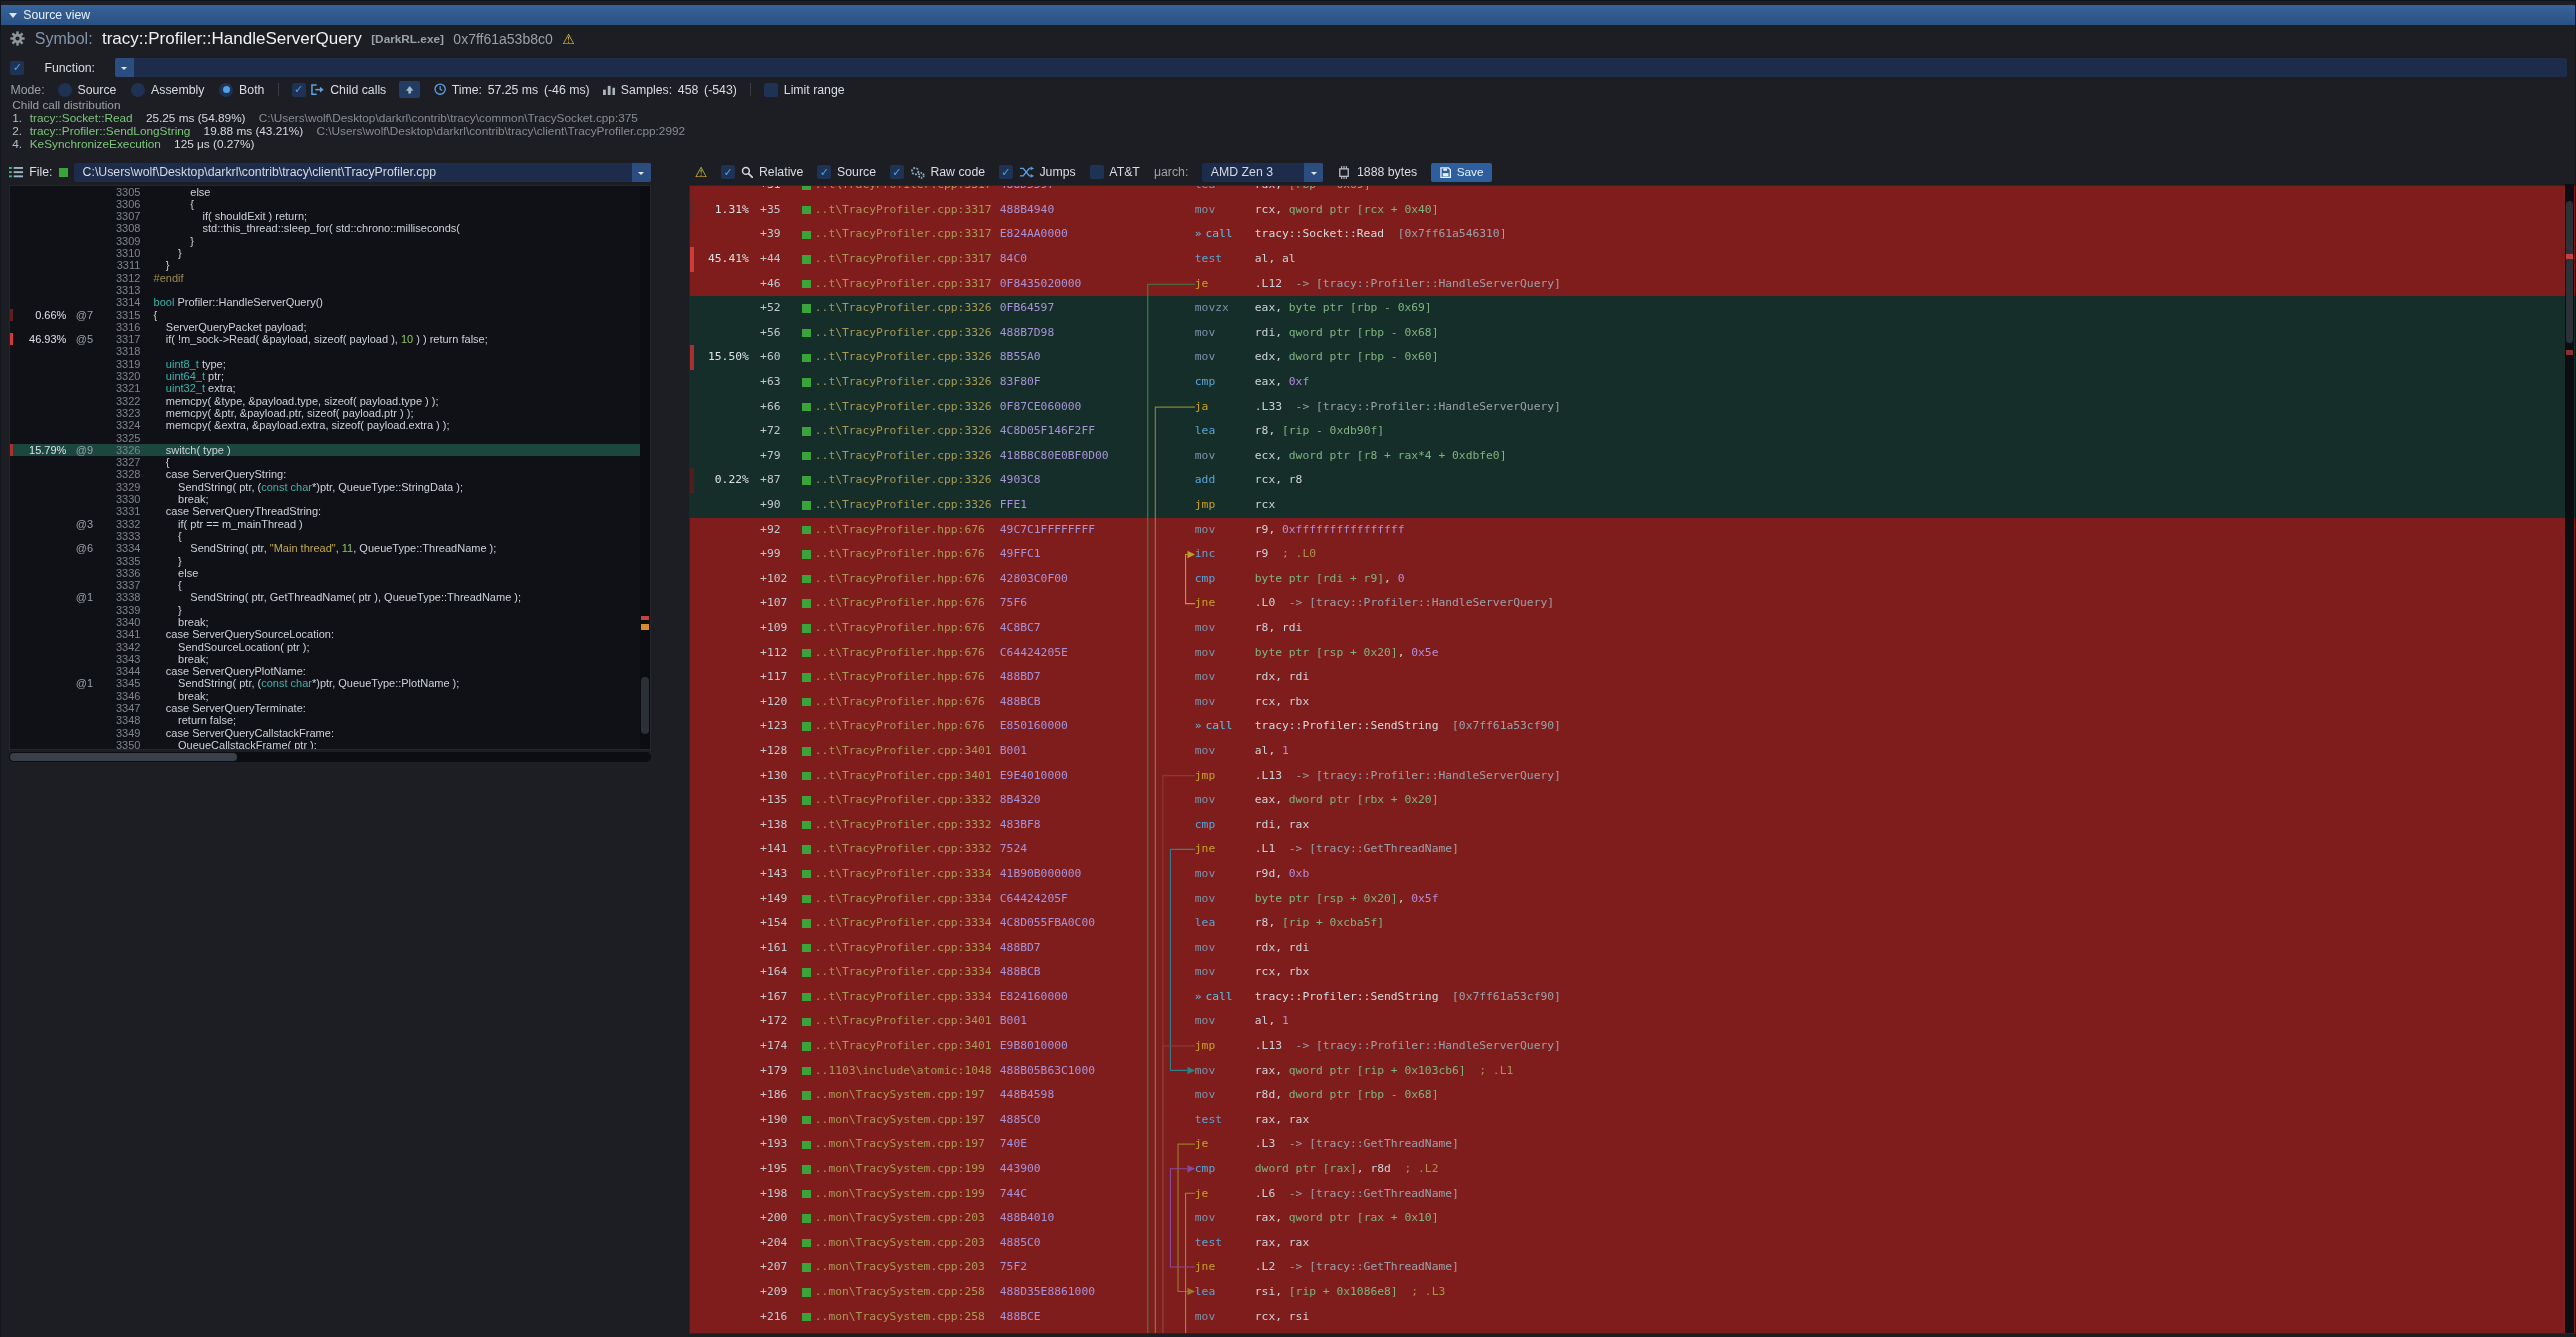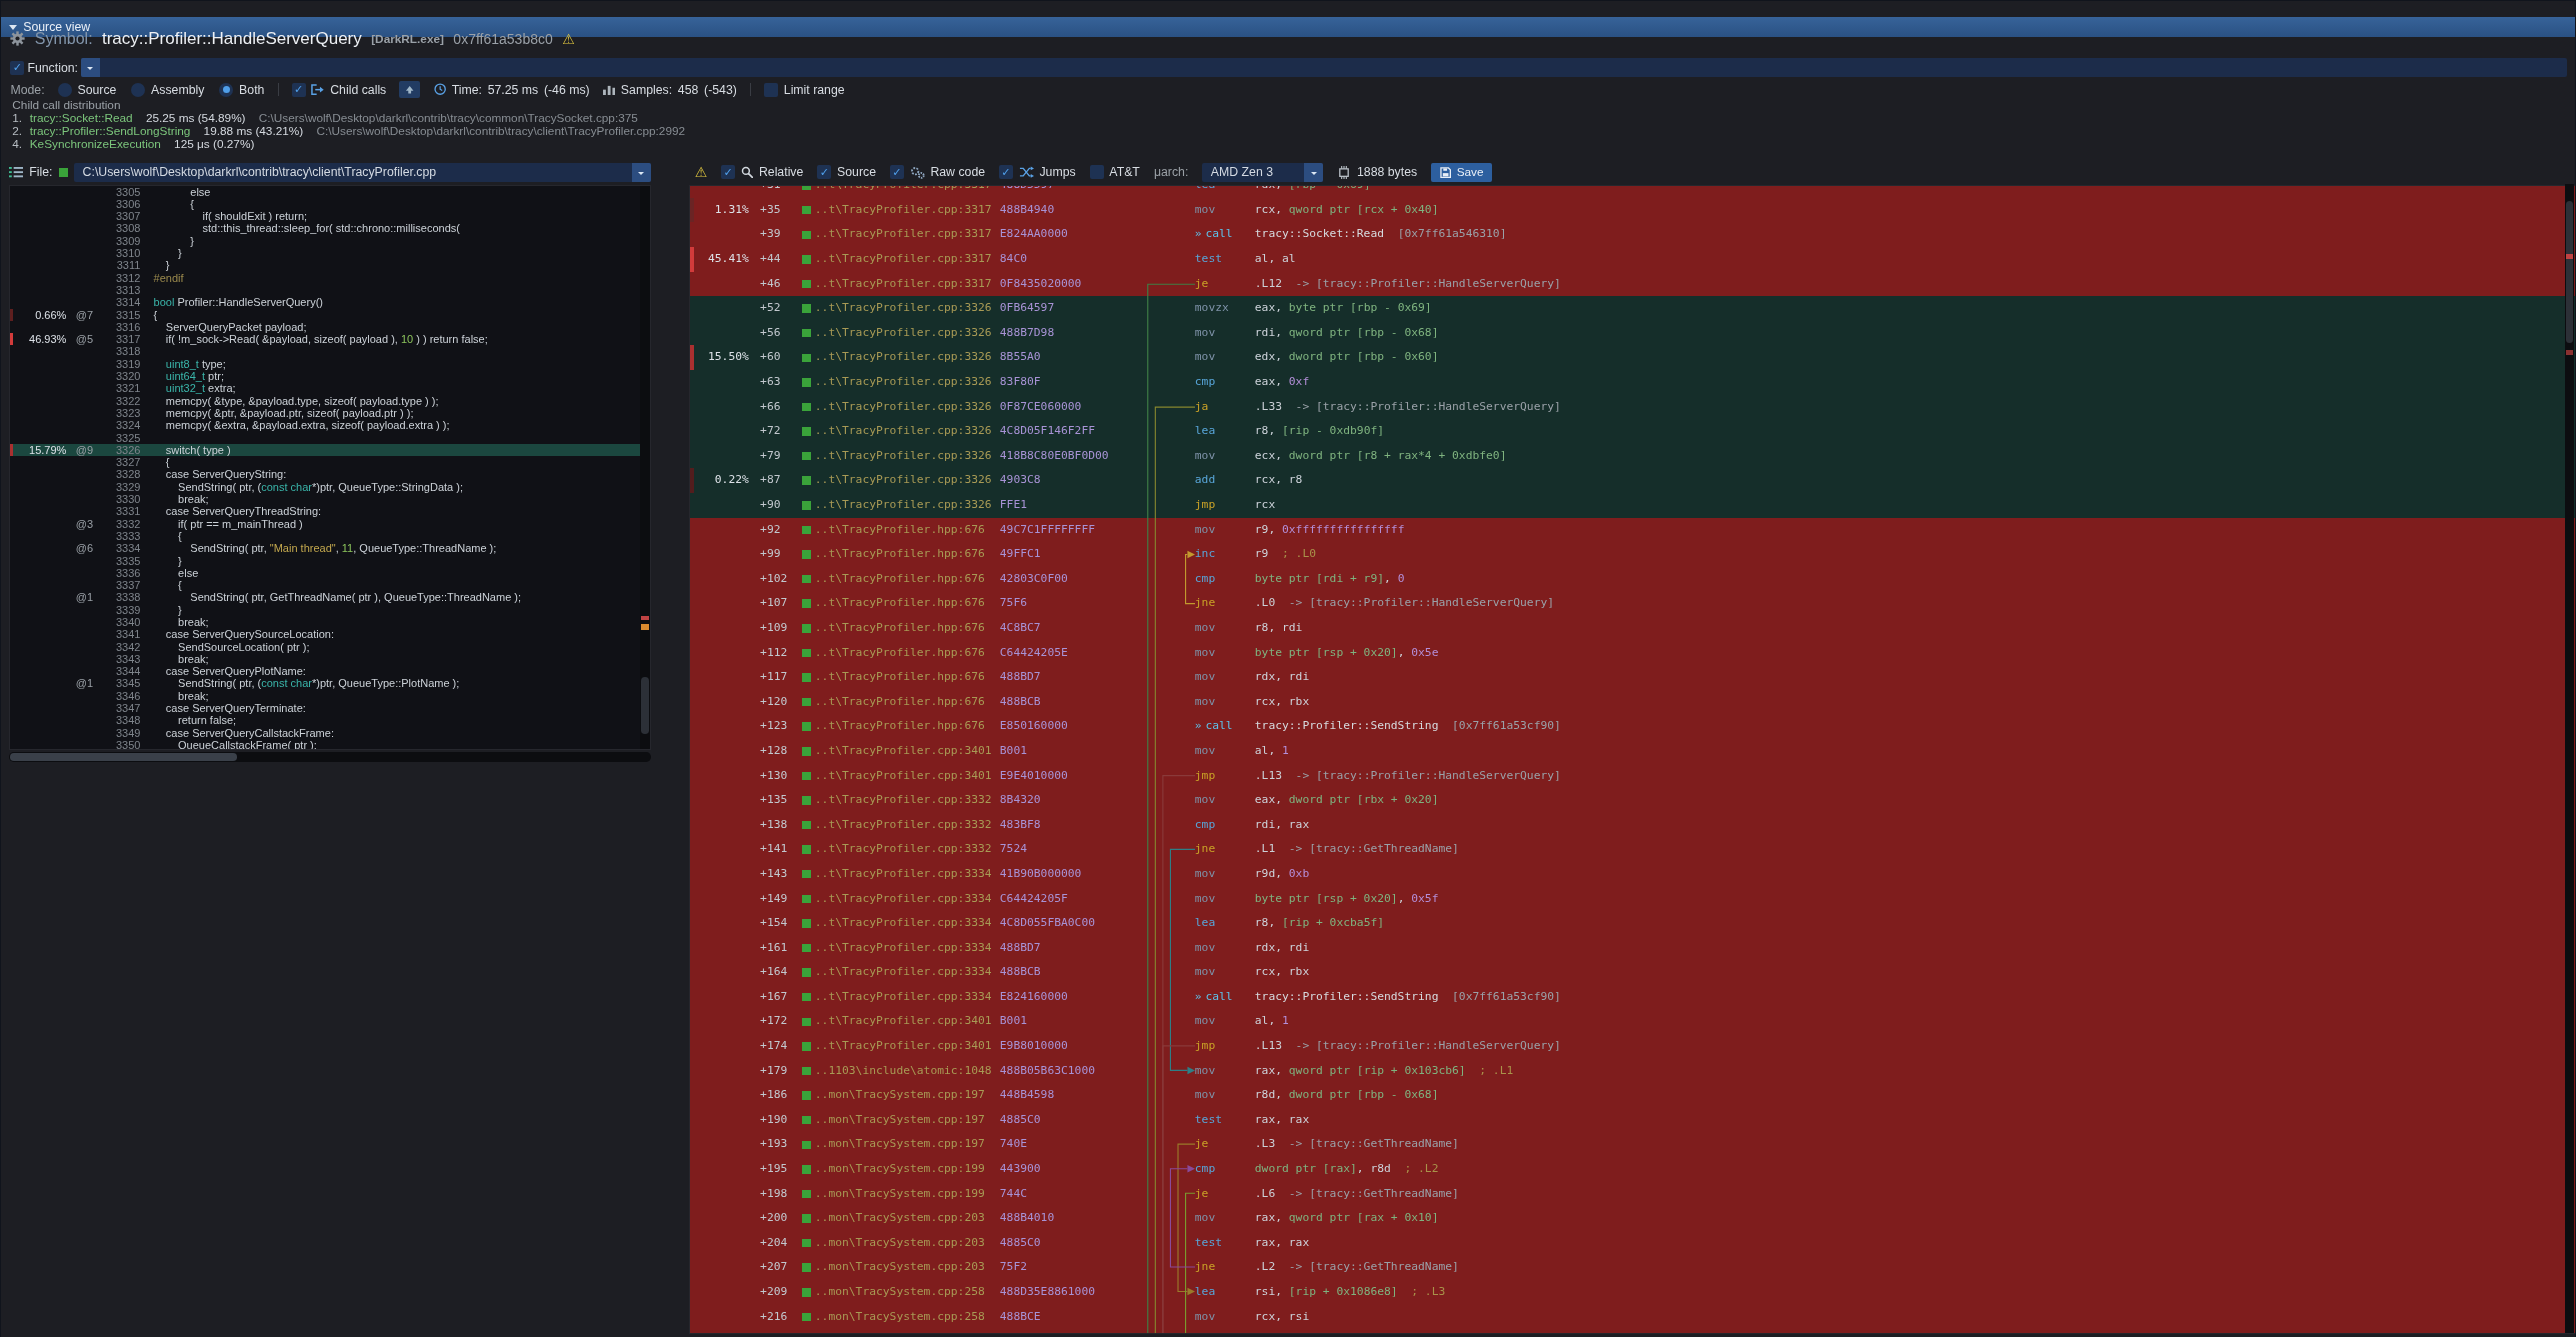--- a/index.html
+++ b/index.html
@@ -1,21 +1,21 @@
 <!DOCTYPE html>
 <html style="font-size:15px"><head>
 <meta charset="utf-8">
 <style>
   *{box-sizing:border-box;margin:0;padding:0}
   html,body{width:2576px;height:1338px;overflow:hidden;background:#0b0c0f}
   body{font-family:"Liberation Sans","DejaVu Sans",sans-serif}
   .window{position:relative;width:2576px;height:1338px;background:#1d1e23;border:0.9px solid #10141c;overflow:hidden}
 
   
-  .titlebar{position:absolute;left:0;top:16px;right:0;height:20px;background:linear-gradient(180deg,#376399,#2a5183);
+  .titlebar{position:absolute;left:0;top:4px;right:0;height:20px;background:linear-gradient(180deg,#376399,#2a5183);
     display:flex;align-items:center;gap:6.6px;padding-left:7.6px;color:#e9eff7;font-size:12.3px}
   .tb-arrow{width:0;height:0;border-left:4.7px solid transparent;border-right:4.7px solid transparent;border-top:5.7px solid #dce6f2}
 
   
   .symbol-row{position:absolute;left:0;top:20px;right:0;height:35px;display:flex;align-items:center;gap:9.4px;padding-left:9.4px}
   .sym-label{font-size:16px;color:#8295ab}
   .sym-name{font-size:17px;color:#edf0f4}
   .sym-module{font-size:11.8px;color:#9aa1a8;font-weight:bold}
   .sym-addr{font-size:14px;color:#9aa1a8}
   .warn{color:#e3c93f;font-size:14px;line-height:1}
@@ -29,21 +29,21 @@
   .combo{height:19px;background:#1c2c4a;display:flex;align-items:center;border-radius:1.9px;overflow:hidden}
   .combo .c-text{padding:0 8.5px;flex:1;color:#d4dae2;font-size:12.3px;white-space:nowrap;overflow:hidden}
   .combo .c-arrow{width:19px;height:100%;background:#2c4d80;display:flex;align-items:center;justify-content:center;flex:none}
   .combo .c-arrow::after{content:"";border:3.8px solid transparent;border-top-color:#dce8f4;margin-top:4.7px}
   .lbl{color:#9aa0a6;font-size:12.3px}
   .txt{color:#d8dde3;font-size:12.3px}
   .vsep{width:0.9px;height:13.2px;background:#3a3d44;display:inline-block}
   .cb-item,.radio-item{display:inline-flex;align-items:center;gap:5.7px;color:#d8dde3;font-size:12.3px;cursor:default}
 
   
-  .function-row{position:absolute;left:0;top:55px;right:0;height:23px;display:flex;align-items:center;gap:3px;padding:0 7.6px 0 9.4px}
+  .function-row{position:absolute;left:0;top:55px;right:0;height:23px;display:flex;align-items:center;gap:20px;padding:0 7.6px 0 9.4px}
   .function-row .combo{flex:1}
 
   
   .mode-row{position:absolute;left:0;top:78px;right:0;height:21px;display:flex;align-items:center;gap:13.2px;padding-left:9.4px}
   .radios{display:inline-flex;gap:15px}
   .mini-btn{width:21px;height:17px;background:#223c63;border:none;border-radius:1.9px;display:inline-flex;align-items:center;justify-content:center}
 
   
   .child-section{position:absolute;left:0;top:98px;right:0;height:60px;overflow:hidden;padding-left:11.3px}
   .cc-header{font-size:11.8px;color:#9aa0a6;height:13.2px;line-height:13.2px}

